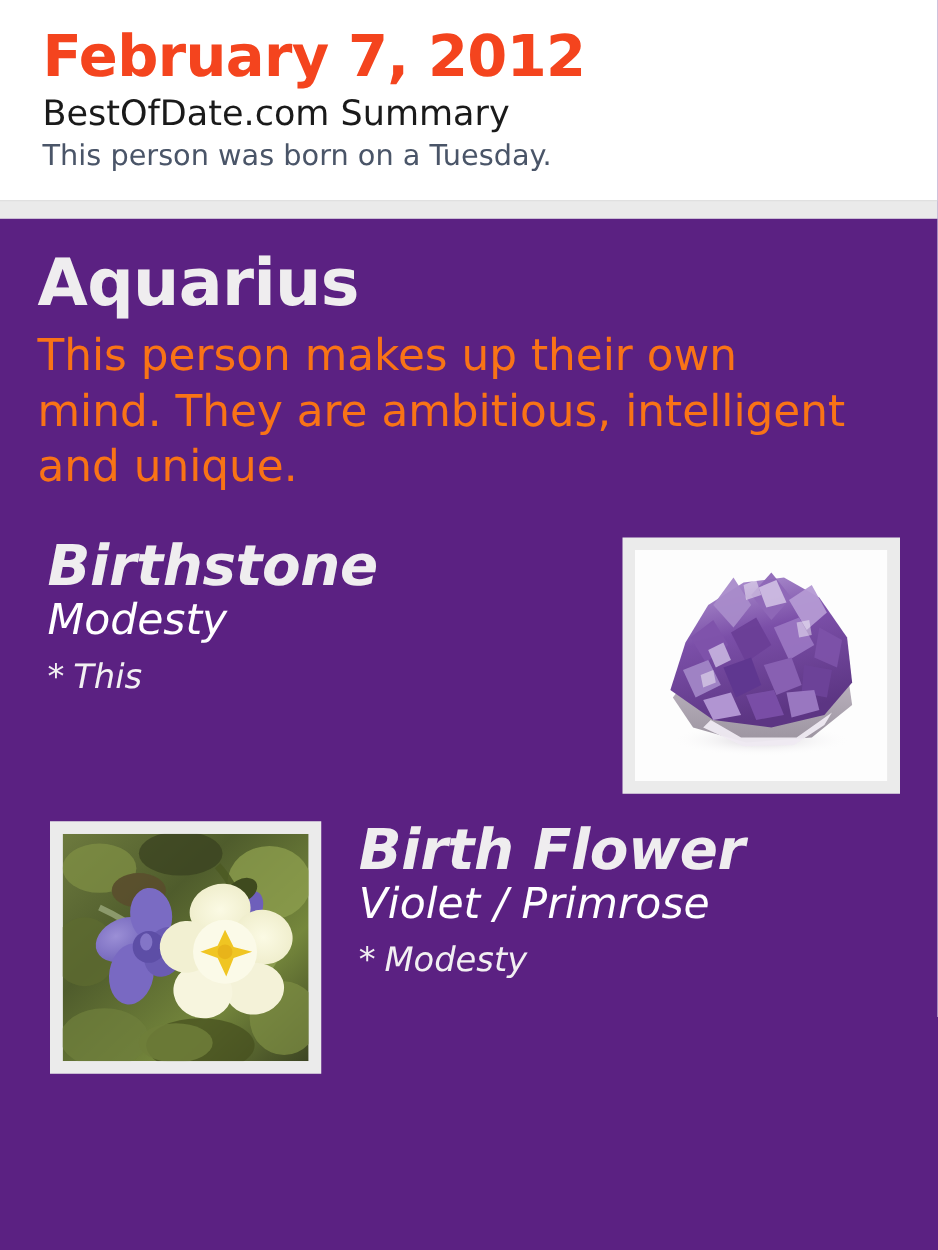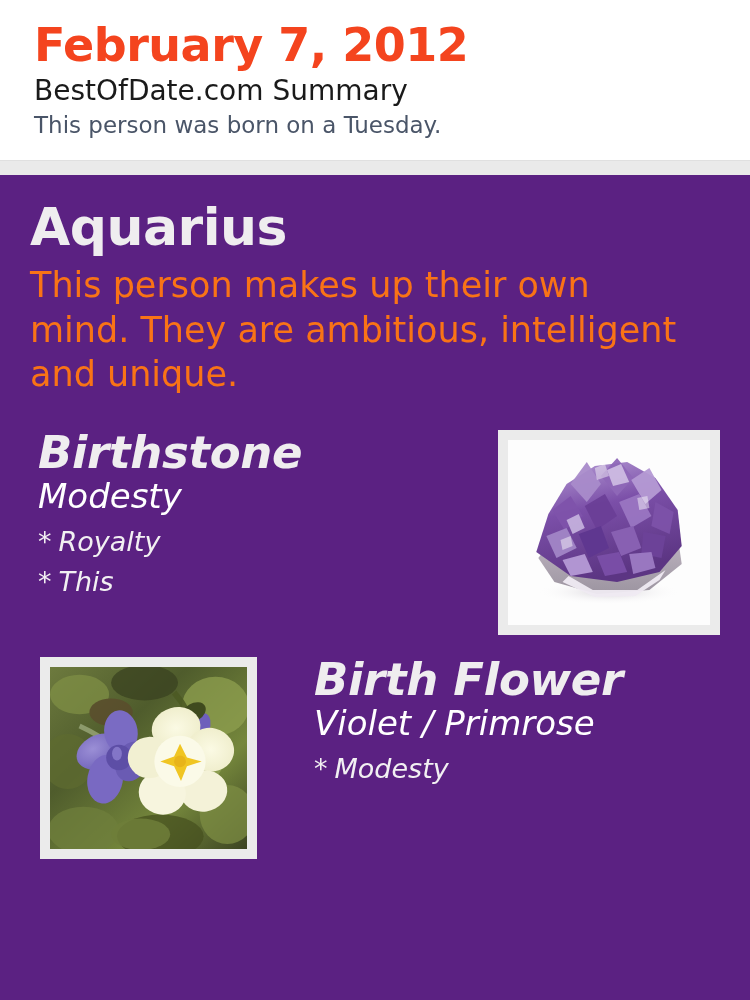--- a/index.html
+++ b/index.html
@@ -104,21 +104,20 @@
   }
   .section-flower {
     margin-bottom: 0;
   }
   .section-text {
     flex: 1 1 auto;
     min-width: 0;
   }
   .section-text-right {
     padding-left: 30px;
-    margin-left: 27px;
   }
 
   .section-title {
     color: #EFEDEF;
     font-size: 45px;
     font-weight: bold;
     line-height: 1.02;
     margin: 0 0 2px 0;
     letter-spacing: -0.3px;
   }
@@ -197,23 +196,20 @@
     <div class="zodiac-block">
       <div class="zodiac-name">Aquarius</div>
       <div class="zodiac-desc">This person makes up their own mind. They are ambitious, intelligent and unique.</div>
     </div>
 
     <div class="section section-stone">
       <div class="section-text indent-left">
         <div class="section-title">Birthstone</div>
         <div class="section-subtitle">Modesty</div>
         <ul class="trait-list">
-          <li class="trait-item">
-            <span class="trait-star">*</span><span>Royalty</span>
-          </li>
           <li class="trait-item">
             <span class="trait-star">*</span><span>This</span>
           </li>
         </ul>
       </div>
 
       <div class="photo-frame photo-frame-stone">
         <div class="photo-inner">
           <svg viewBox="0 0 200 185" preserveAspectRatio="none">
             <defs>

